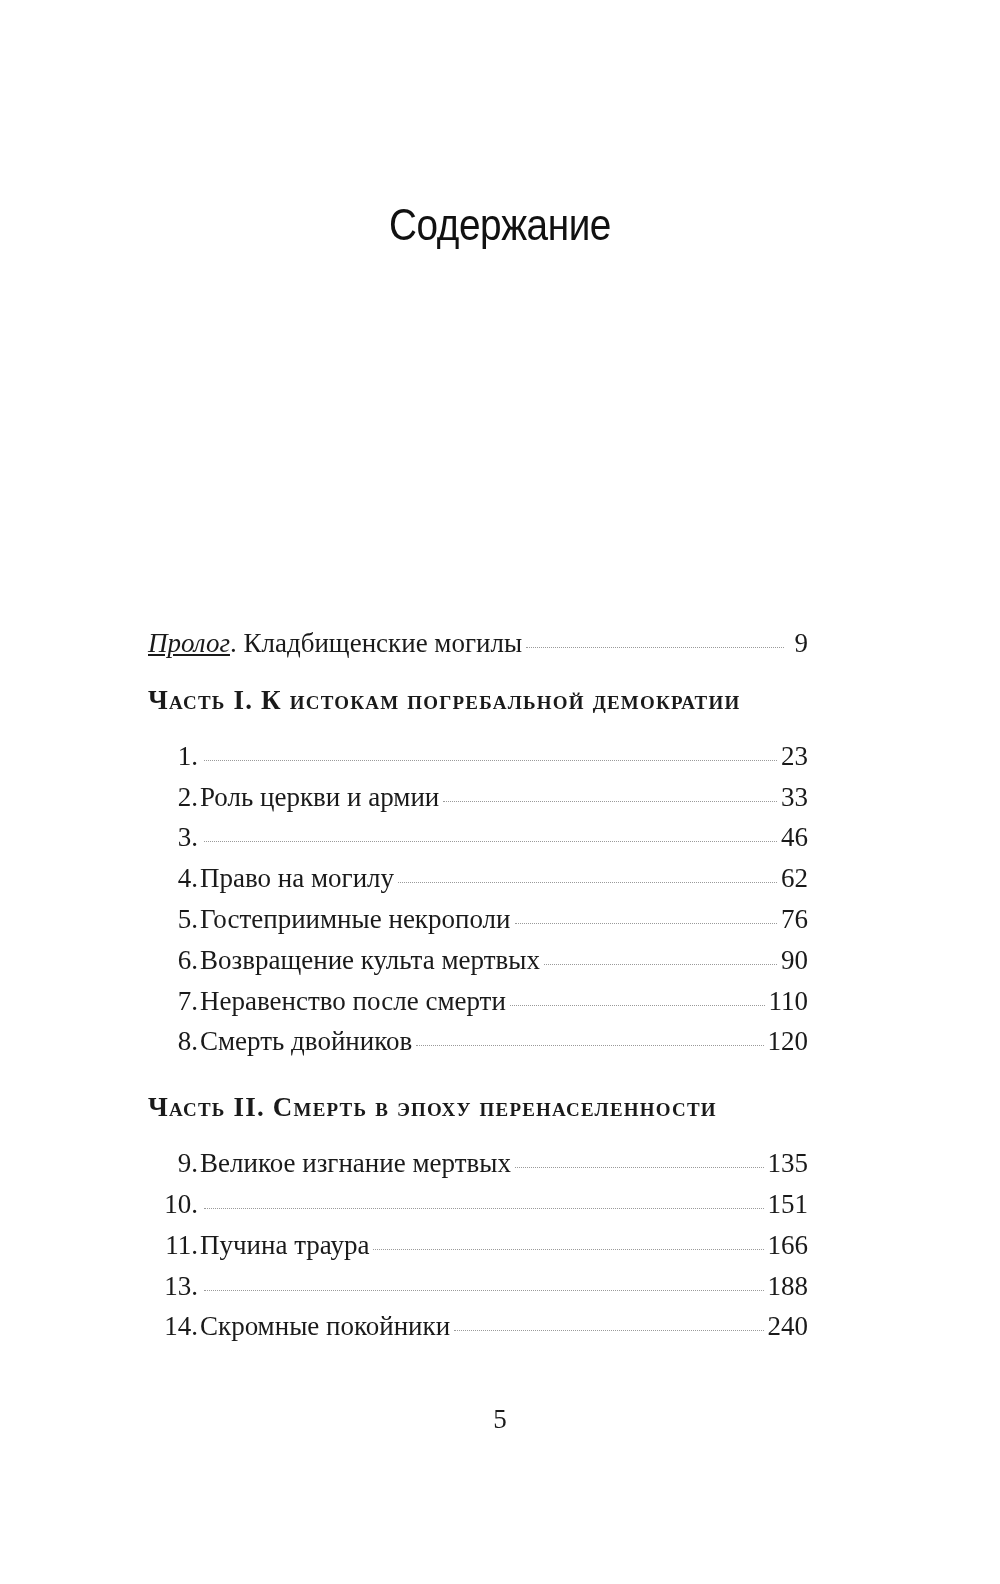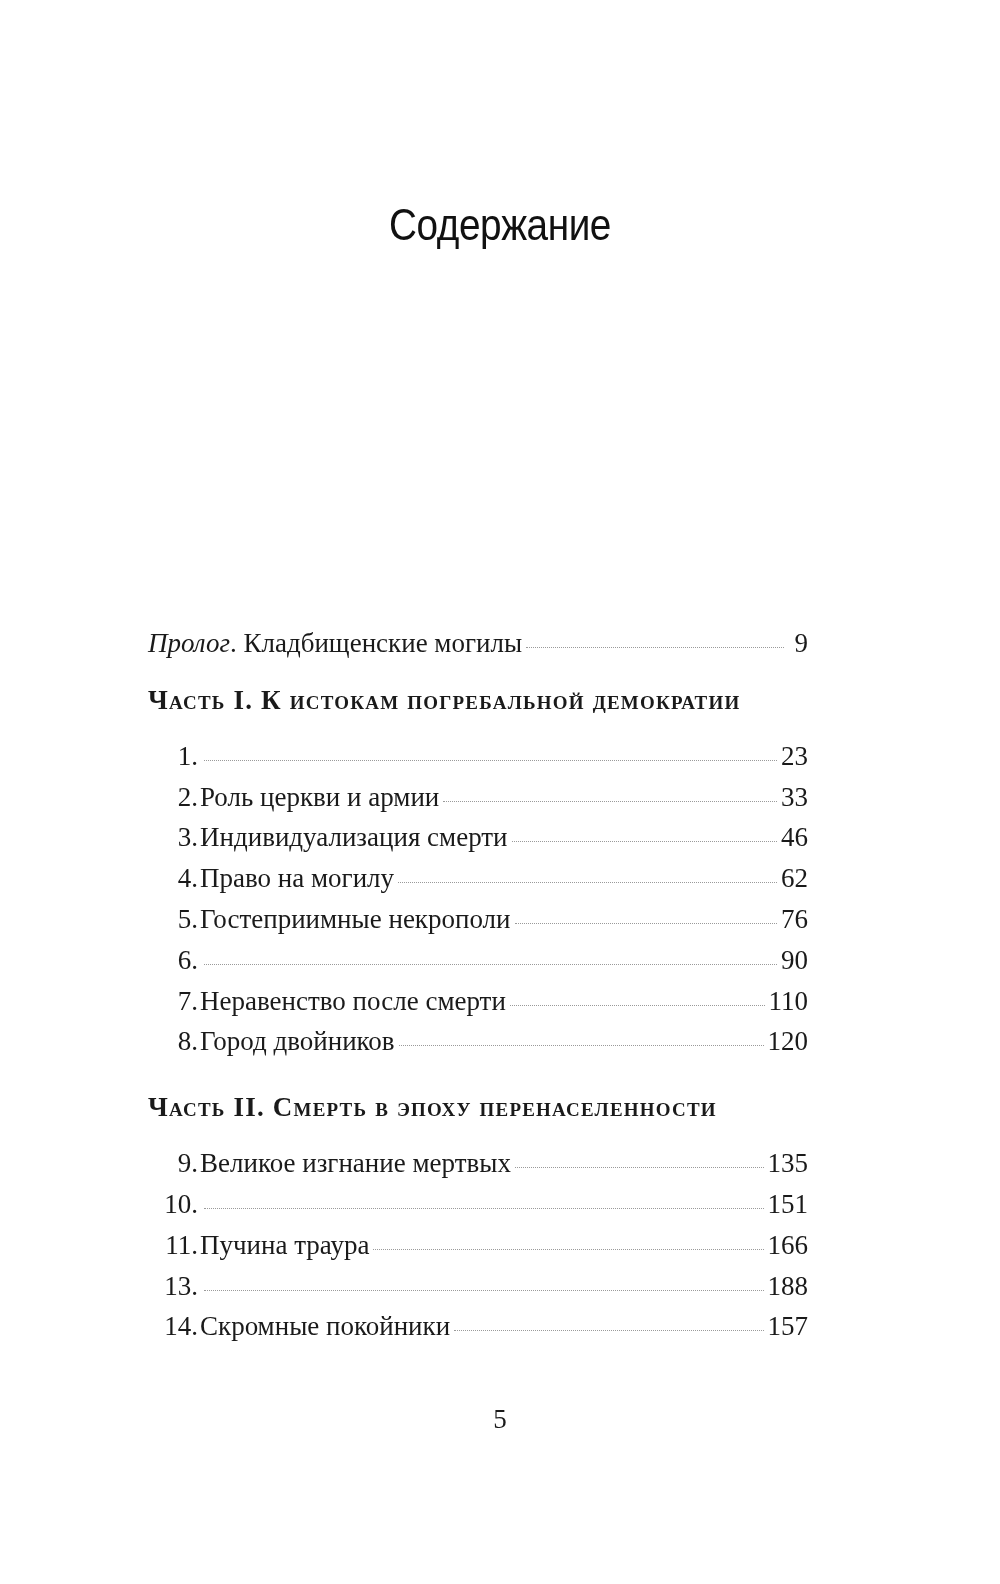--- a/index.html
+++ b/index.html
@@ -12,21 +12,21 @@
   .toc {
     position: absolute; left: 148px; width: 660px; top: 628px;
     font-family: "Liberation Serif", serif; font-size: 27px; color: #1a1a1a;
   }
   .entry { display: flex; align-items: baseline; height: 40.8px; }
   .entry .num { display: inline-block; width: 50px; text-align: right; padding-right: 2px; }
   .entry .title-text { white-space: nowrap; }
   .entry .lead { flex: 1; border-bottom: 1.5px dotted #9a9a9a; margin: 0 4px; transform: translateY(-4px); }
   .entry .page { white-space: nowrap; min-width: 20px; text-align: right; }
   .prologue { margin-bottom: 16px; }
-  .prologue i { font-style: italic; }
+  .prologue i { font-style: italic; text-decoration: underline; }
   .part { font-variant: small-caps; letter-spacing: 1.2px; height: 40px; margin-bottom: 16px; font-weight: bold; }
   .part.second { margin-top: 25px; }
   .folio {
     position: absolute; left: 0; right: 0; top: 1404px; text-align: center;
     font-family: "Liberation Serif", serif; font-size: 27px; color: #1a1a1a;
   }
 </style>
 </head>
 <body>
 
@@ -48,50 +48,50 @@
       <span class="page">23</span>
     </div>
   <div class="entry">
       <span class="num">2.</span>
       <span class="title-text">Роль церкви и армии</span>
       <span class="lead"></span>
       <span class="page">33</span>
     </div>
   <div class="entry">
       <span class="num">3.</span>
-      <span class="title-text">Индивидуализация смерти</span>
       <span class="lead"></span>
       <span class="page">46</span>
     </div>
   <div class="entry">
       <span class="num">4.</span>
       <span class="title-text">Право на могилу</span>
       <span class="lead"></span>
       <span class="page">62</span>
     </div>
   <div class="entry">
       <span class="num">5.</span>
       <span class="title-text">Гостеприимные некрополи</span>
       <span class="lead"></span>
       <span class="page">76</span>
     </div>
   <div class="entry">
       <span class="num">6.</span>
+      <span class="title-text">Возвращение культа мертвых</span>
       <span class="lead"></span>
       <span class="page">90</span>
     </div>
   <div class="entry">
       <span class="num">7.</span>
       <span class="title-text">Неравенство после смерти</span>
       <span class="lead"></span>
       <span class="page">110</span>
     </div>
   <div class="entry">
       <span class="num">8.</span>
-      <span class="title-text">Город двойников</span>
+      <span class="title-text">Смерть двойников</span>
       <span class="lead"></span>
       <span class="page">120</span>
     </div>
 
   <div class="part second">Часть II. Смерть в эпоху перенаселенности</div>
 
   <div class="entry">
       <span class="num">9.</span>
       <span class="title-text">Великое изгнание мертвых</span>
       <span class="lead"></span>
@@ -110,18 +110,18 @@
     </div>
   <div class="entry">
       <span class="num">13.</span>
       <span class="lead"></span>
       <span class="page">188</span>
     </div>
   <div class="entry">
       <span class="num">14.</span>
       <span class="title-text">Скромные покойники</span>
       <span class="lead"></span>
-      <span class="page">157</span>
+      <span class="page">240</span>
     </div>
 
 </div>
 
 <div class="folio">5</div>
 
 </body></html>

